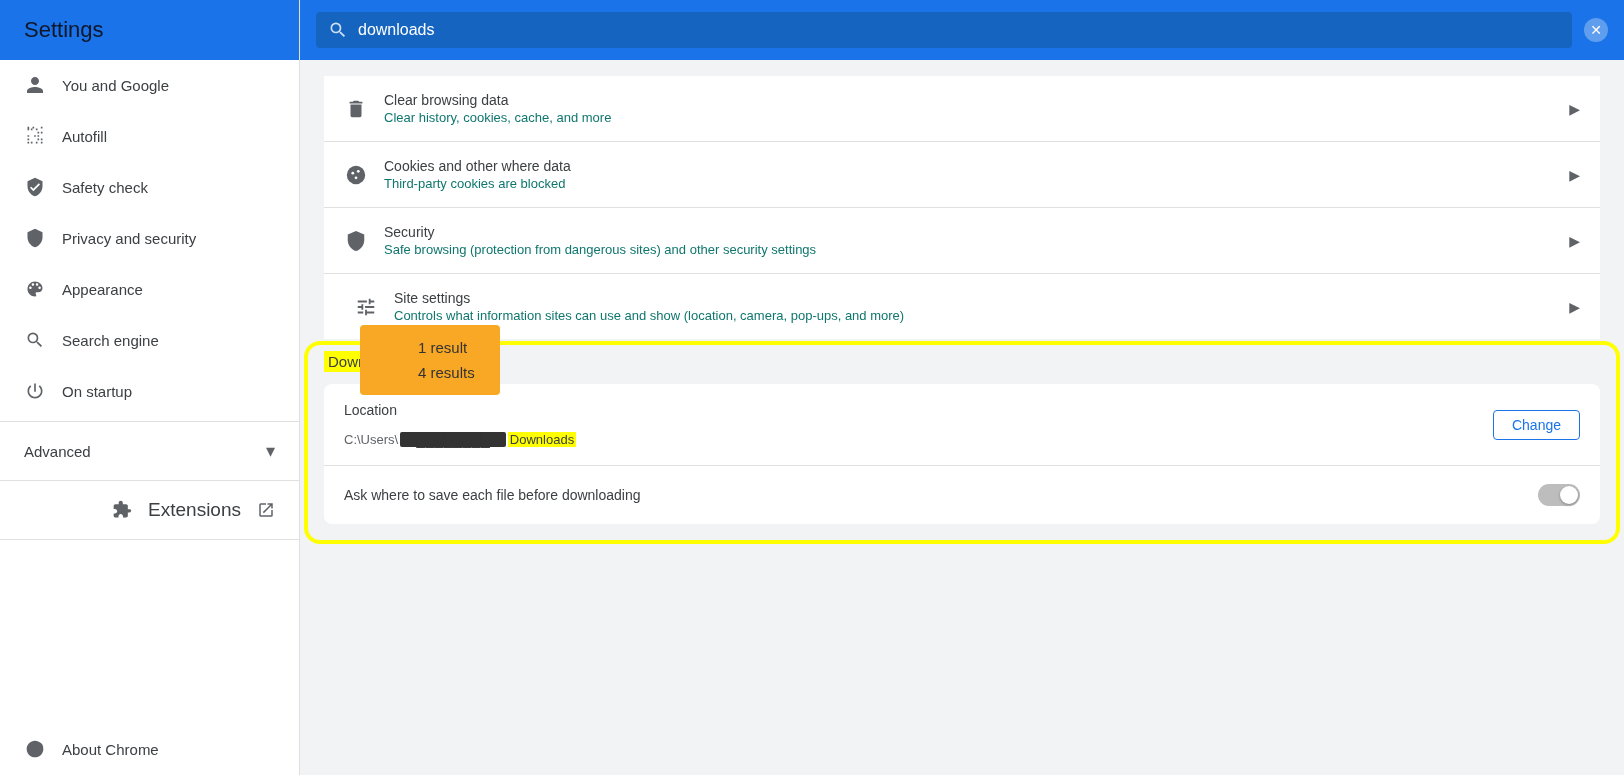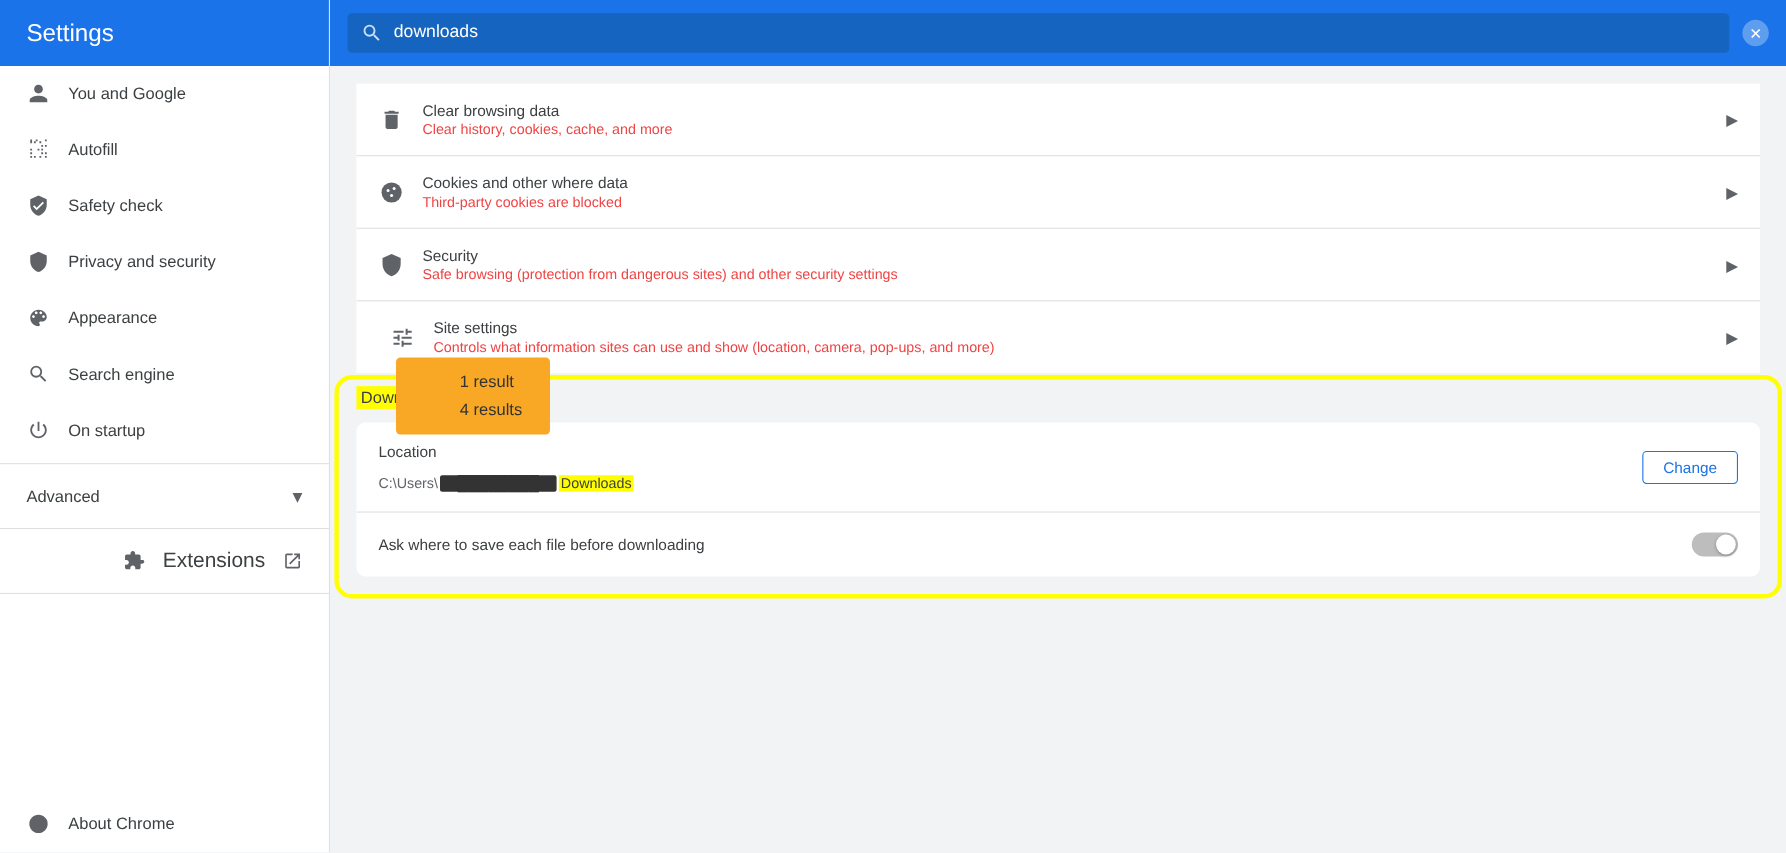--- a/index.html
+++ b/index.html
@@ -15,21 +15,21 @@
     #sidebar {
       width: 300px;
       background: #fff;
       border-right: 1px solid #e0e0e0;
       display: flex;
       flex-direction: column;
       flex-shrink: 0;
     }
     #sidebar-header {
       background: #1a73e8;
-      color: #ffffff;
+      color: #0f172a;
       padding: 16px 24px;
       font-size: 22px;
       font-weight: 400;
       height: 60px;
       display: flex;
       align-items: center;
     }
     .sidebar-item {
       display: flex;
       align-items: center;
@@ -159,21 +159,21 @@
     }
     .result-text { flex: 1; }
     .result-title {
       font-size: 14px;
       color: #3c4043;
       font-weight: 500;
       margin-bottom: 2px;
     }
     .result-subtitle {
       font-size: 13px;
-      color: #ef4444;
+      color: #0f766e;
     }
     .result-arrow {
       color: #5f6368;
       font-size: 14px;
     }
 
     
     .tooltip-popup {
       position: absolute;
       top: 265px;

